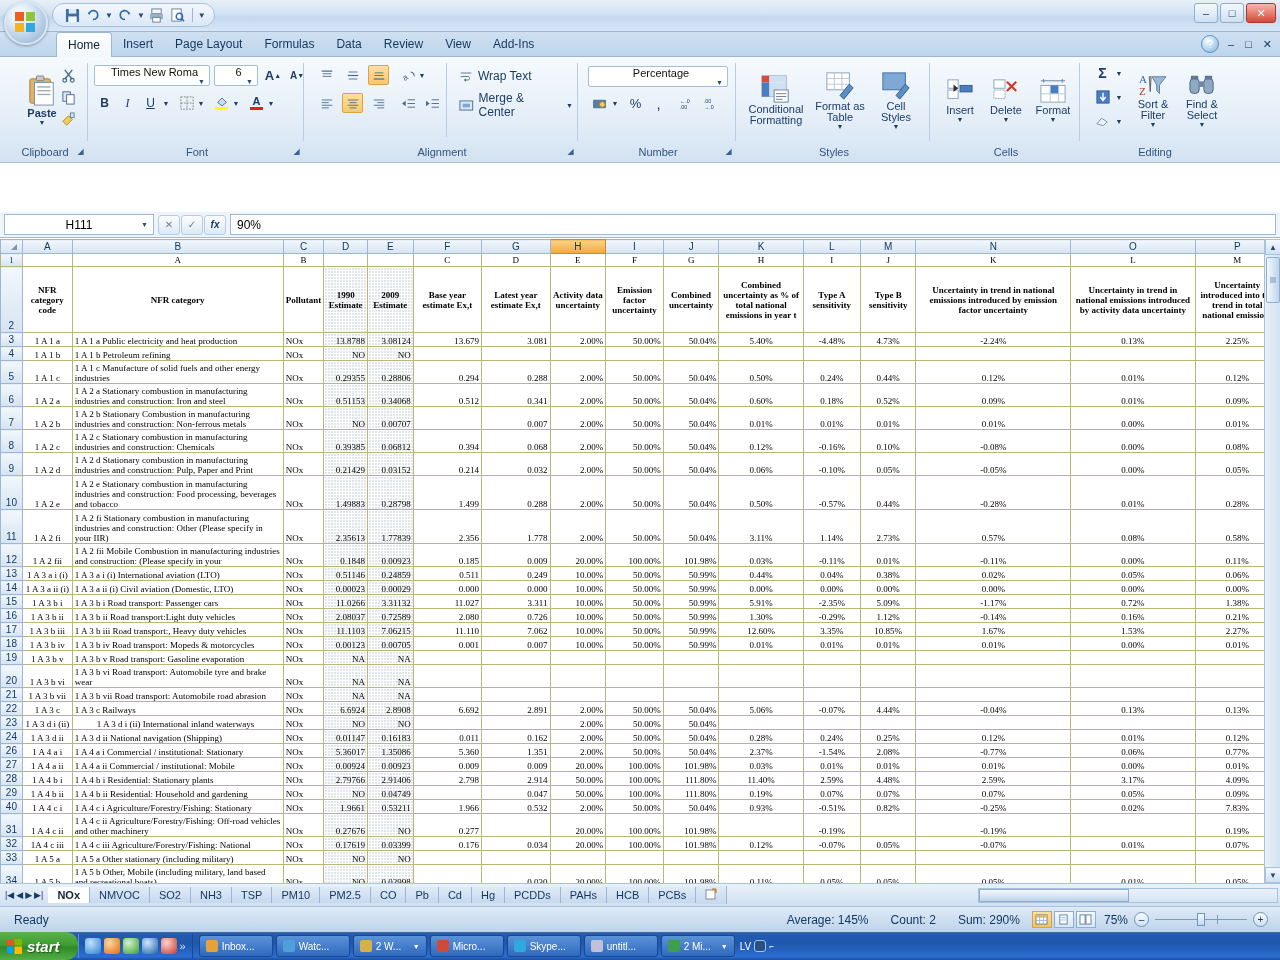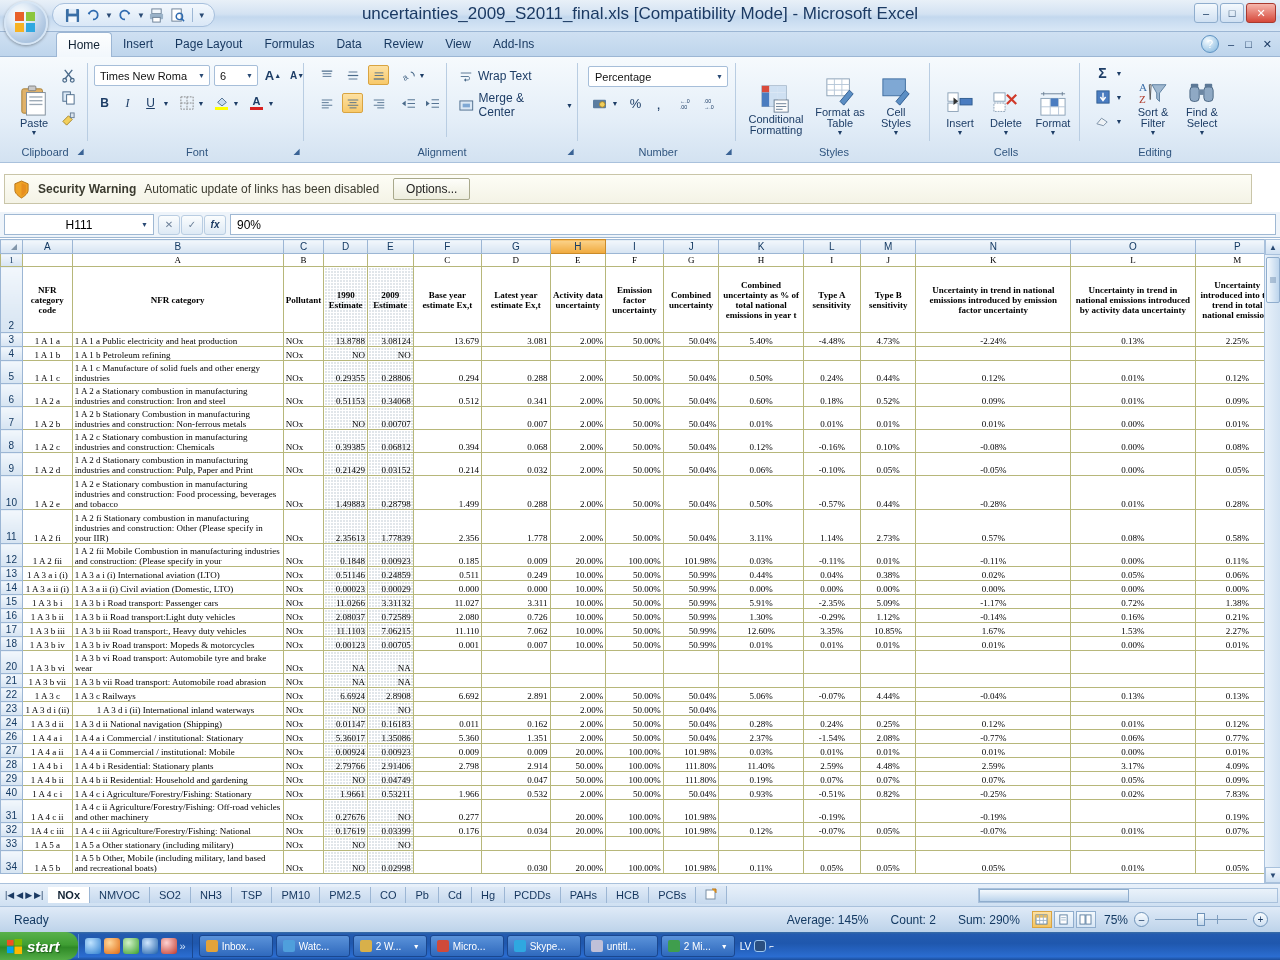--- a/index.html
+++ b/index.html
@@ -81,24 +81,24 @@
   }
   .grp { position:absolute; top:2px; height:100px; }
   .grp .glabel {
     position:absolute; bottom:1px; left:0; width:100%; text-align:center;
     font-size:11px; color:#30557f;
   }
   .grp .gdiv { position:absolute; right:0; top:4px; bottom:18px; width:1px; background:#b9cde2;}
   .dlg { position:absolute; bottom:2px; right:2px; width:11px; height:11px; font-size:8px; color:#3a6395;
          display:flex;align-items:center;justify-content:center;cursor:pointer;}
 
-  .rbtn { display:flex; flex-direction:column; align-items:center; justify-content:flex-end;
+  .rbtn { display:flex; flex-direction:column; align-items:center; justify-content:center;
           font-size:11px; color:#1d3d66; cursor:pointer; border:1px solid transparent; border-radius:3px;}
   .sbox { border:1px solid #a6bed9; background:#fff; border-radius:2px; display:flex; align-items:center;
-          font-size:11px; color:#111; }
+          font-size:11px; color:#111;flex-direction:column; }
   .sarrow { font-size:7px; color:#2a4a74; margin-left:auto; padding:0 4px; }
   .tbtn { width:21px;height:20px;border:1px solid transparent;border-radius:2px;
           display:flex;align-items:center;justify-content:center;font-size:12px;color:#1d3d66;cursor:pointer;}
   .tbtn.on{ background:linear-gradient(to bottom,#fde1a3,#f8c96a); border-color:#d9a441;}
 
   
   .secbar {
     position:absolute; top:174px; left:4px; width:1248px; height:30px;
     background: linear-gradient(to bottom,#fdfdf6,#f4f3e6);
     border:1px solid #c9c5a8; display:flex; align-items:center; padding:0 8px; gap:8px;
@@ -276,21 +276,20 @@
         <svg width="15" height="15" viewBox="0 0 16 16">
             <rect x="2" y="1" width="10" height="13" fill="#fff" stroke="#6a7f95"></rect>
             <circle cx="10" cy="9" r="3.4" fill="none" stroke="#2f6bb0" stroke-width="1.5"></circle>
             <line x1="12.3" y1="11.3" x2="15" y2="14" stroke="#2f6bb0" stroke-width="1.6"></line>
           </svg>
       </div>
       <div class="sep"></div>
       <span class="caret">▼</span>
     </div>
 
-    <div class="title-text">uncertainties_2009_S2011_final.xls  [Compatibility Mode] - Microsoft Excel</div>
 
     <div class="wbtns">
       <div class="wbtn">–</div>
       <div class="wbtn">□</div>
       <div class="wbtn close">✕</div>
     </div>
   </div>
 
   <div class="tabstrip">
     <div class="rtab first active">Home</div>
@@ -305,21 +304,21 @@
       <div class="helpbtn">?</div>
       <div class="minibtn">–</div>
       <div class="minibtn">□</div>
       <div class="minibtn">✕</div>
     </div>
   </div>
 
   <div class="ribbon">
 
     <div class="grp" style="left:2px; width:86px;">
-      <div class="rbtn" style="position:absolute;left:8px;top:4px;width:48px;height:74px;">
+      <div class="rbtn" style="position:absolute;left:16px;top:4px;width:48px;height:74px;font-weight:bold;">
         <svg width="30" height="32" viewBox="0 0 32 34">
           <rect x="3" y="4" width="22" height="26" rx="2" fill="#e0b26a" stroke="#a77f34"></rect>
           <rect x="8" y="8" width="20" height="24" fill="#fff" stroke="#7d8b99"></rect>
           <rect x="11" y="12" width="14" height="1.4" fill="#9aa7b4"></rect>
           <rect x="11" y="16" width="14" height="1.4" fill="#9aa7b4"></rect>
           <rect x="11" y="20" width="14" height="1.4" fill="#9aa7b4"></rect>
           <rect x="10" y="1" width="8" height="5" rx="1" fill="#c9c9c9" stroke="#808080"></rect>
         </svg>
         <span>Paste</span>
         <span style="font-size:7px;">▼</span>
@@ -631,29 +630,20 @@
           <rect x="3" y="3" width="8" height="4" rx="1" fill="#5c7896"></rect>
             <rect x="18" y="3" width="8" height="4" rx="1" fill="#5c7896"></rect>
         </svg>
         <span style="text-align:center;line-height:11px;">Find &amp; Select</span>
         <span style="font-size:7px;">▼</span>
       </div>
       <div class="glabel">Editing</div>
     </div>
   </div>
 
-  <div class="secbar">
-    <svg width="17" height="19" viewBox="0 0 18 20">
-      <path d="M9 1 L16 4 L16 11 C16 15 9 19 9 19 C9 19 2 15 2 11 L2 4 Z" fill="#f0a427" stroke="#b5731a"></path>
-      <path d="M9 3 L14 5.2 L14 11 C14 14 9 17 9 17 Z" fill="#e07e1c" opacity="0.55"></path>
-    </svg>
-    <span class="lbl">Security Warning</span>
-    <span class="msg">Automatic update of links has been disabled</span>
-    <button class="optbtn">Options...</button>
-  </div>
 
   <div class="fbar">
     <div class="namebox">
       <span>H111</span>
       <span class="na">▼</span>
     </div>
     <div class="fbtns">
       <div class="fbtn">✕</div>
       <div class="fbtn">✓</div>
       <div class="fbtn fx">fx</div>
@@ -1044,20 +1034,39 @@
             <td class="cell num">50.00%</td>
             <td class="cell num">50.99%</td>
             <td class="cell ctr">0.01%</td>
             <td class="cell ctr">0.01%</td>
             <td class="cell ctr">0.01%</td>
             <td class="cell ctr">0.01%</td>
             <td class="cell ctr">0.00%</td>
             <td class="cell ctr">0.01%</td>
           </tr>
           <tr>
+            <td class="rowhdr" style="height: 11px;">19</td>
+            <td class="cell ctr">1 A 3 b v</td>
+            <td class="cell wrap" style="vertical-align: bottom;">1 A 3 b v    Road transport: Gasoline evaporation</td>
+            <td class="cell" style="vertical-align: bottom;">NOx</td>
+            <td class="cell num dotted">NA</td>
+            <td class="cell num dotted">NA</td>
+            <td class="cell num"></td>
+            <td class="cell num"></td>
+            <td class="cell num"></td>
+            <td class="cell num"></td>
+            <td class="cell num"></td>
+            <td class="cell ctr"></td>
+            <td class="cell ctr"></td>
+            <td class="cell ctr"></td>
+            <td class="cell ctr"></td>
+            <td class="cell ctr"></td>
+            <td class="cell ctr"></td>
+          </tr>
+          <tr>
             <td class="rowhdr" style="height: 23px;">20</td>
             <td class="cell ctr">1 A 3 b vi</td>
             <td class="cell wrap" style="vertical-align: bottom;">1 A 3 b vi   Road transport: Automobile tyre and brake wear</td>
             <td class="cell" style="vertical-align: bottom;">NOx</td>
             <td class="cell num dotted">NA</td>
             <td class="cell num dotted">NA</td>
             <td class="cell num"></td>
             <td class="cell num"></td>
             <td class="cell num"></td>
             <td class="cell num"></td>

